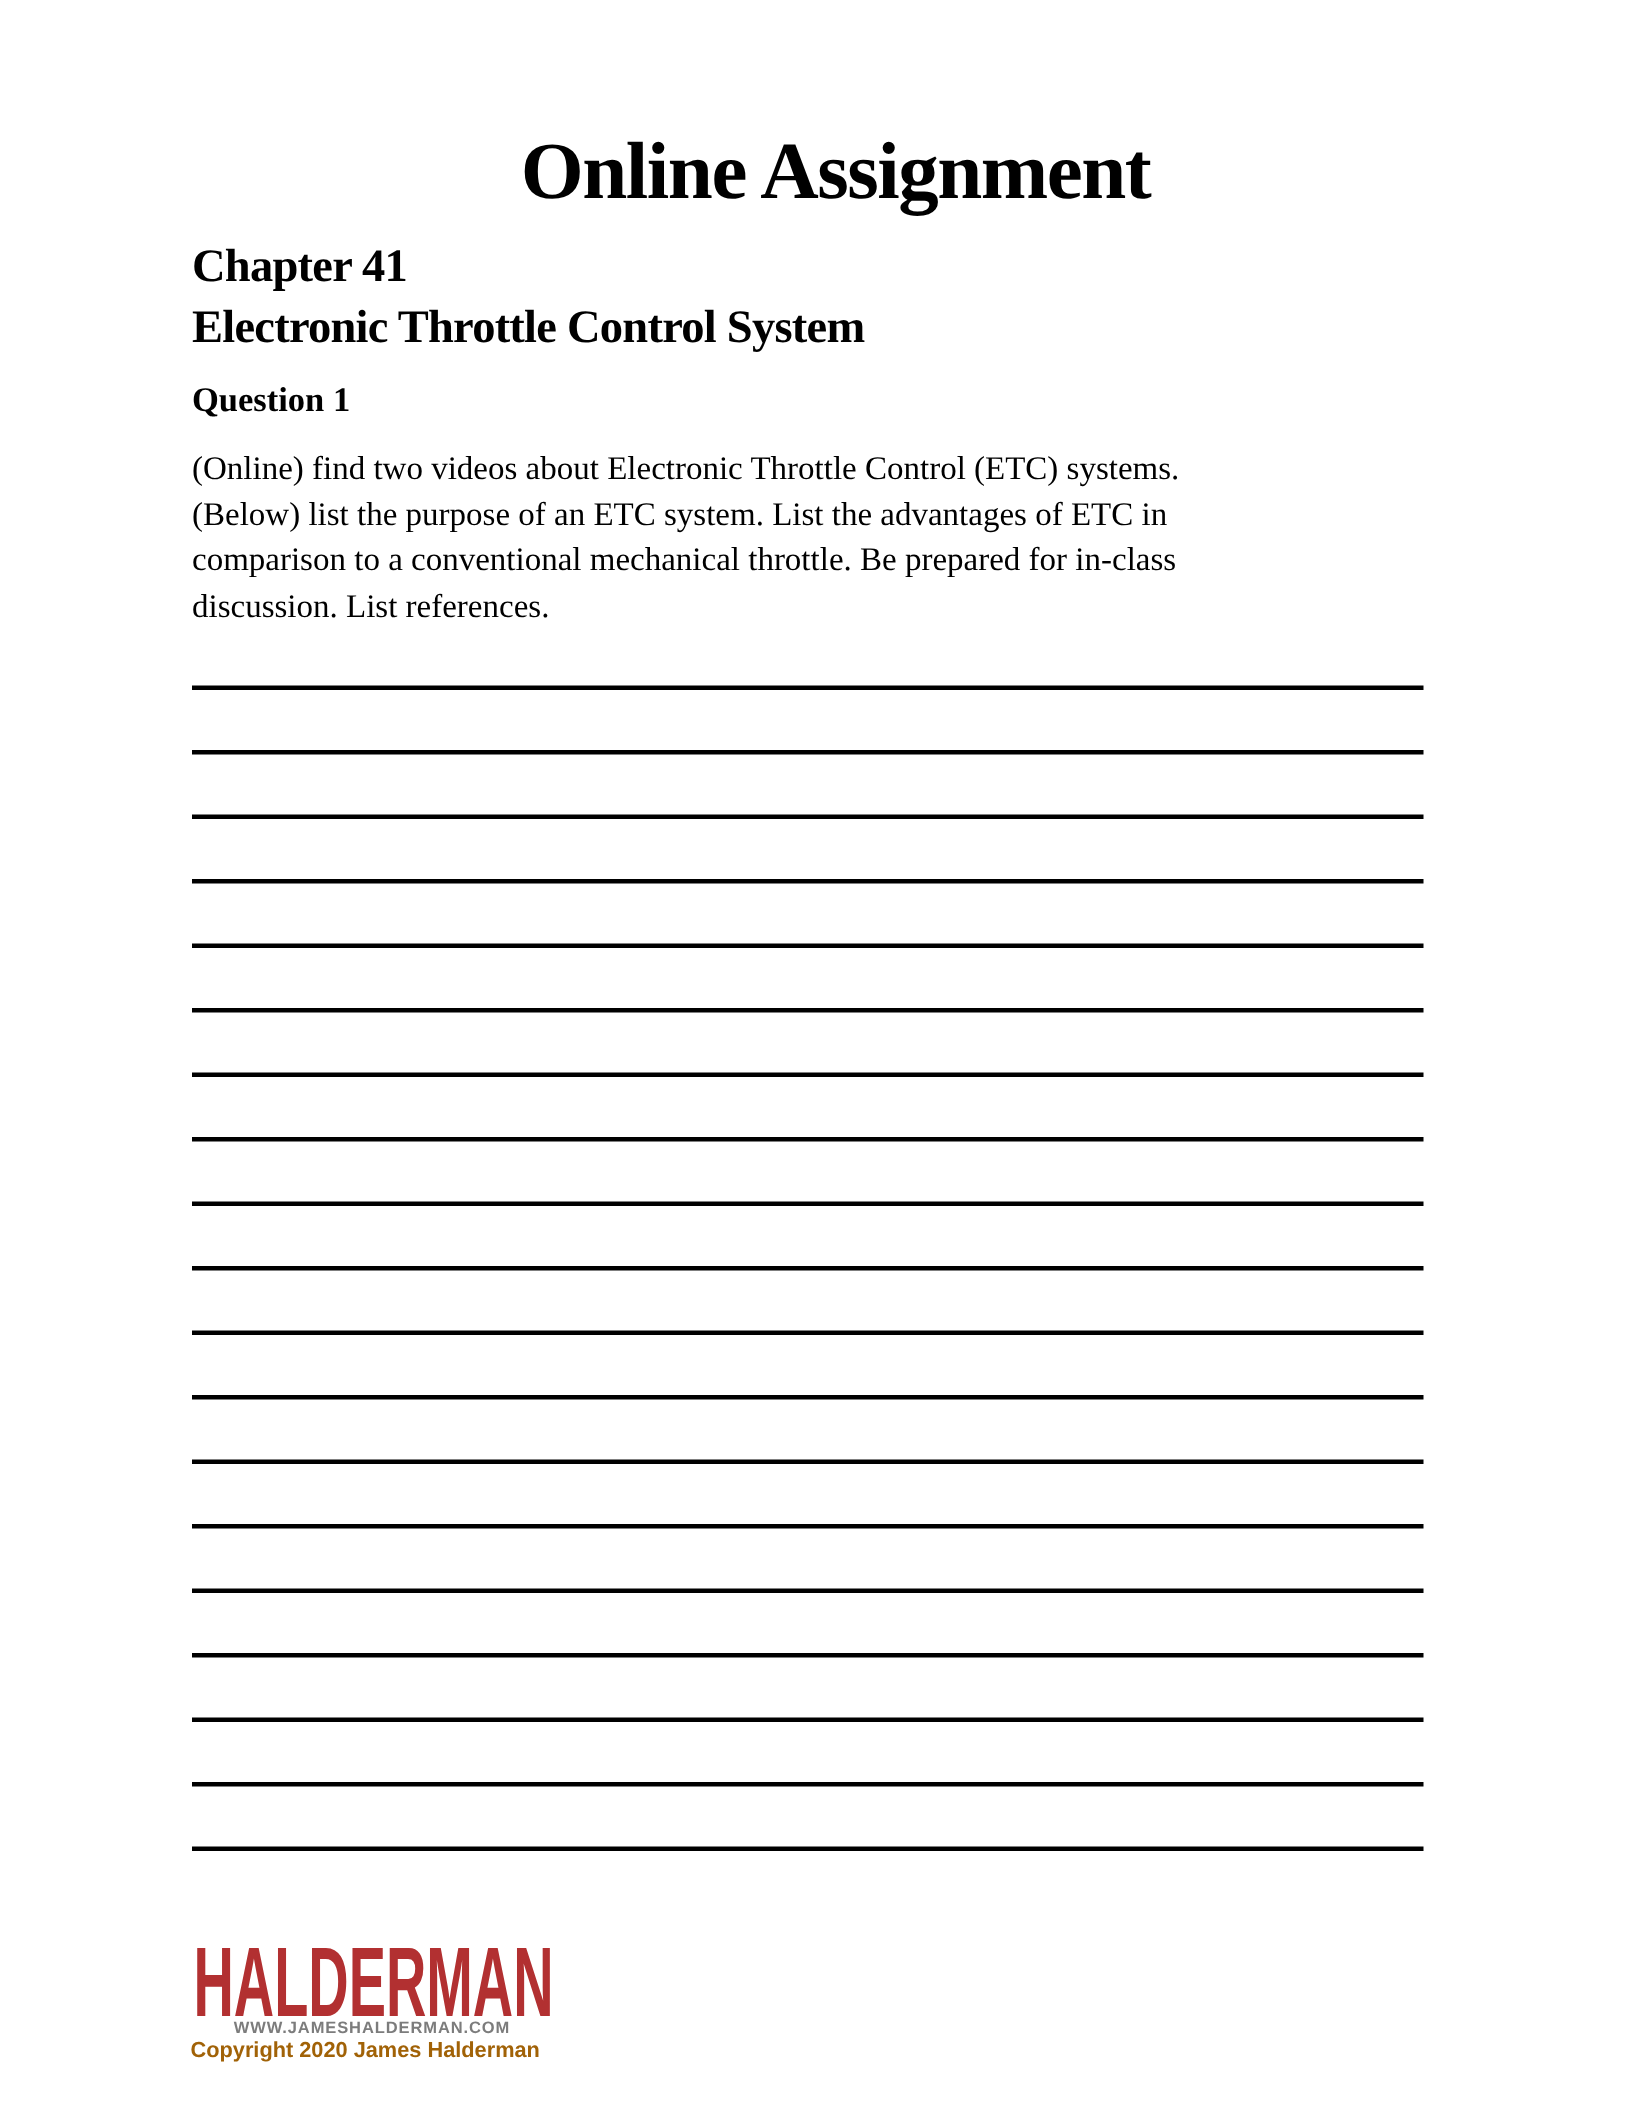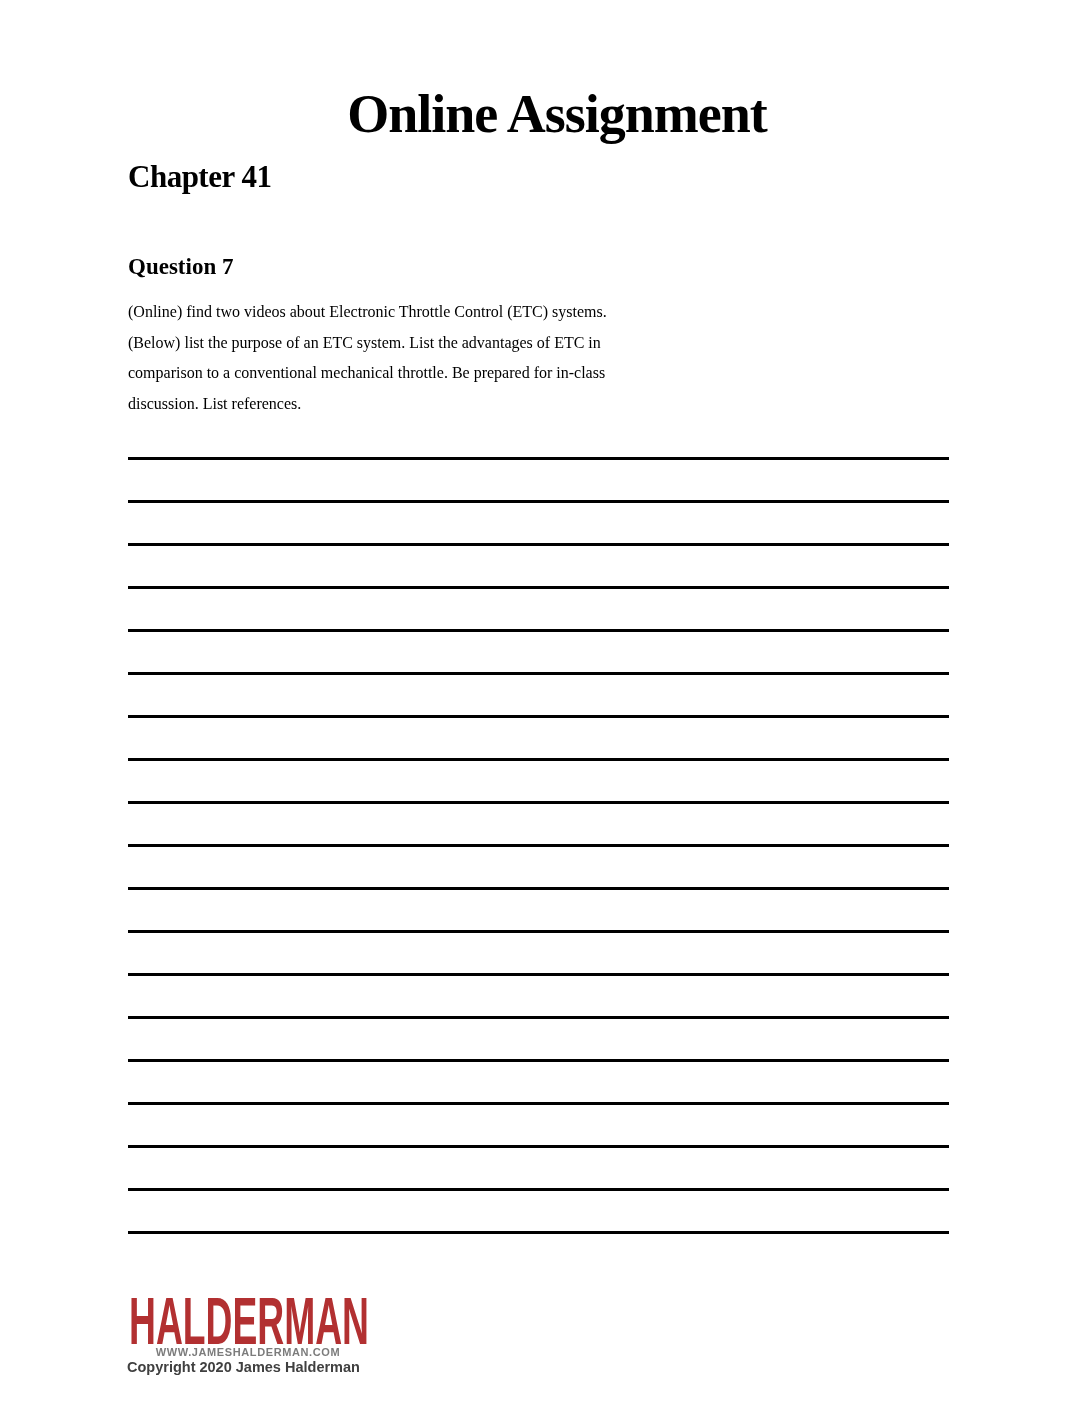--- a/index.html
+++ b/index.html
@@ -43,21 +43,21 @@
     top: 253px;
     font-size: 23px;
     font-weight: bold;
     line-height: 28px;
   }
   .question-prompt {
     position: absolute;
     left: 128px;
     top: 297px;
     width: 830px;
-    font-size: 16px;
+    font-size: 22px;
     line-height: 30.5px;
     white-space: pre-line;
   }
   .answer-lines {
     position: absolute;
     left: 128px;
     top: 417px;
     width: 821px;
   }
   .answer-line {
@@ -89,36 +89,37 @@
     color: #7c7c7c;
     white-space: nowrap;
   }
   .copyright {
     position: absolute;
     left: 127px;
     top: 1359px;
     font-family: "Liberation Sans", sans-serif;
     font-weight: bold;
     font-size: 14.5px;
-    color: #404040;
+    color: #a16207;
     white-space: nowrap;
   }
 </style>
 </head>
 <body>
 
 <div class="page">
 
   <h1 class="doc-title">Online Assignment</h1>
 
   <div class="chapter-heading">
     <div>Chapter 41</div>
+    <div>Electronic Throttle Control System</div>
   </div>
 
-  <div class="question-label">Question 7</div>
+  <div class="question-label">Question 1</div>
 
   <div class="question-prompt">(Online) find two videos about Electronic Throttle Control (ETC) systems.
 (Below) list the purpose of an ETC system. List the advantages of ETC in
 comparison to a conventional mechanical throttle. Be prepared for in-class
 discussion. List references.</div>
 
   <div class="answer-lines" id="answer-lines">
       <div class="answer-line"></div>
       <div class="answer-line"></div>
       <div class="answer-line"></div>

